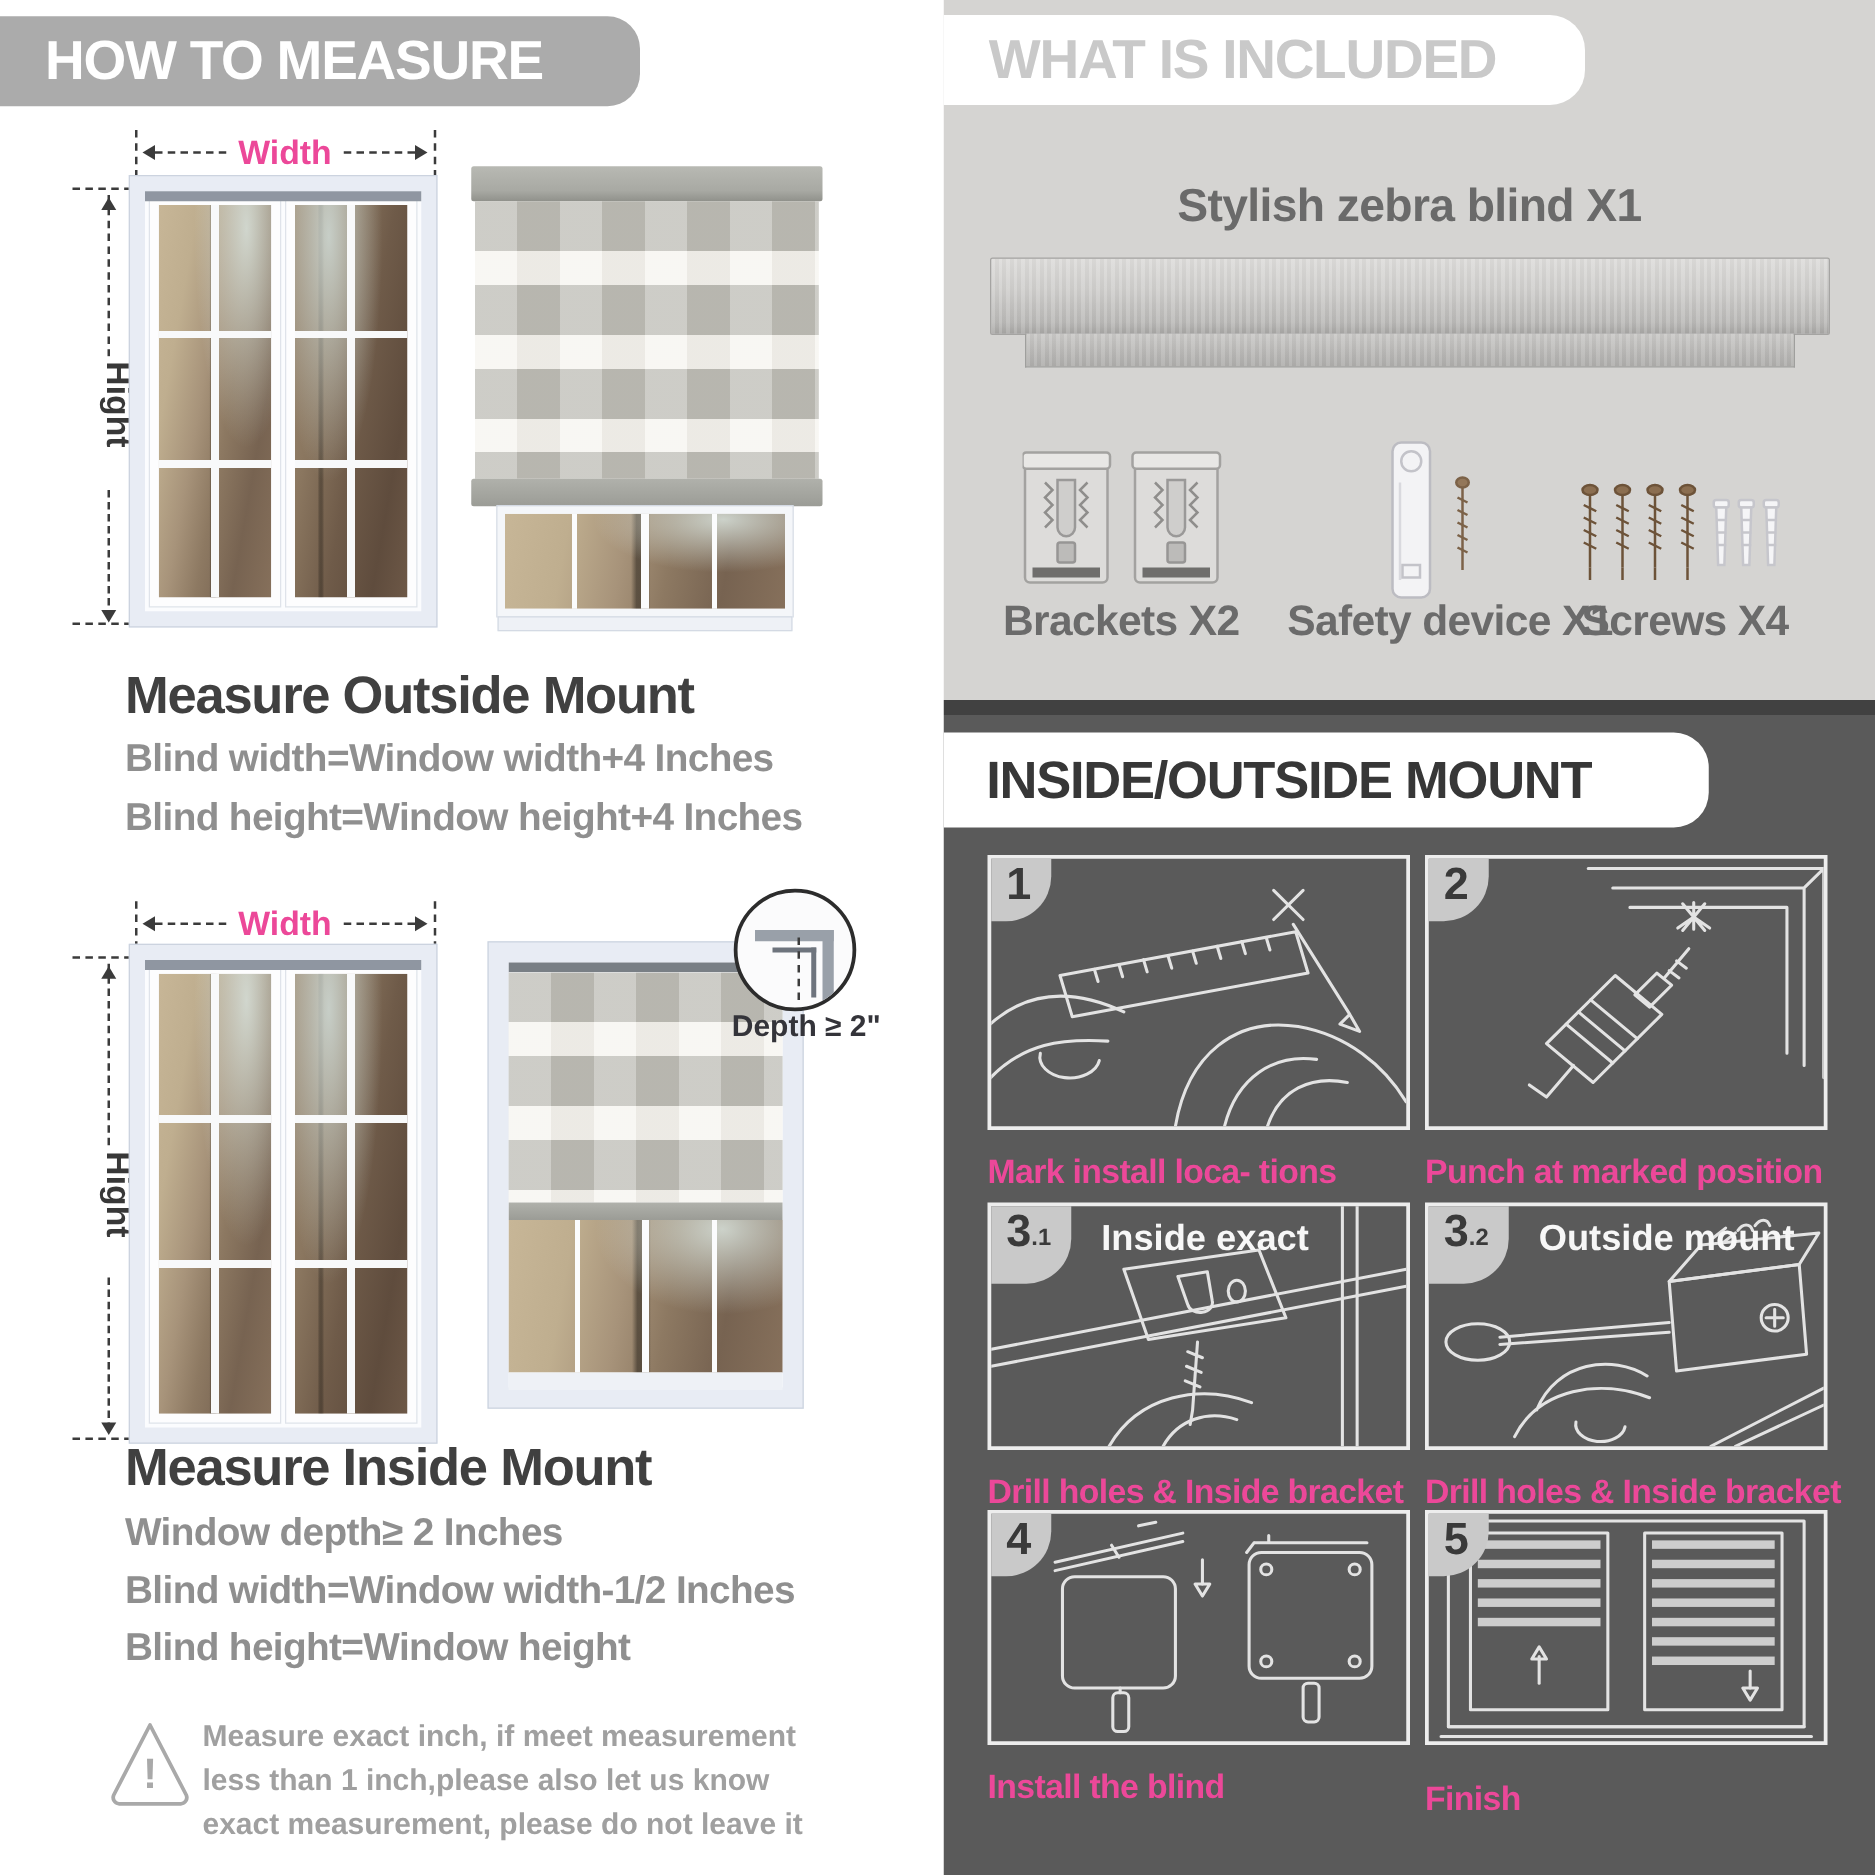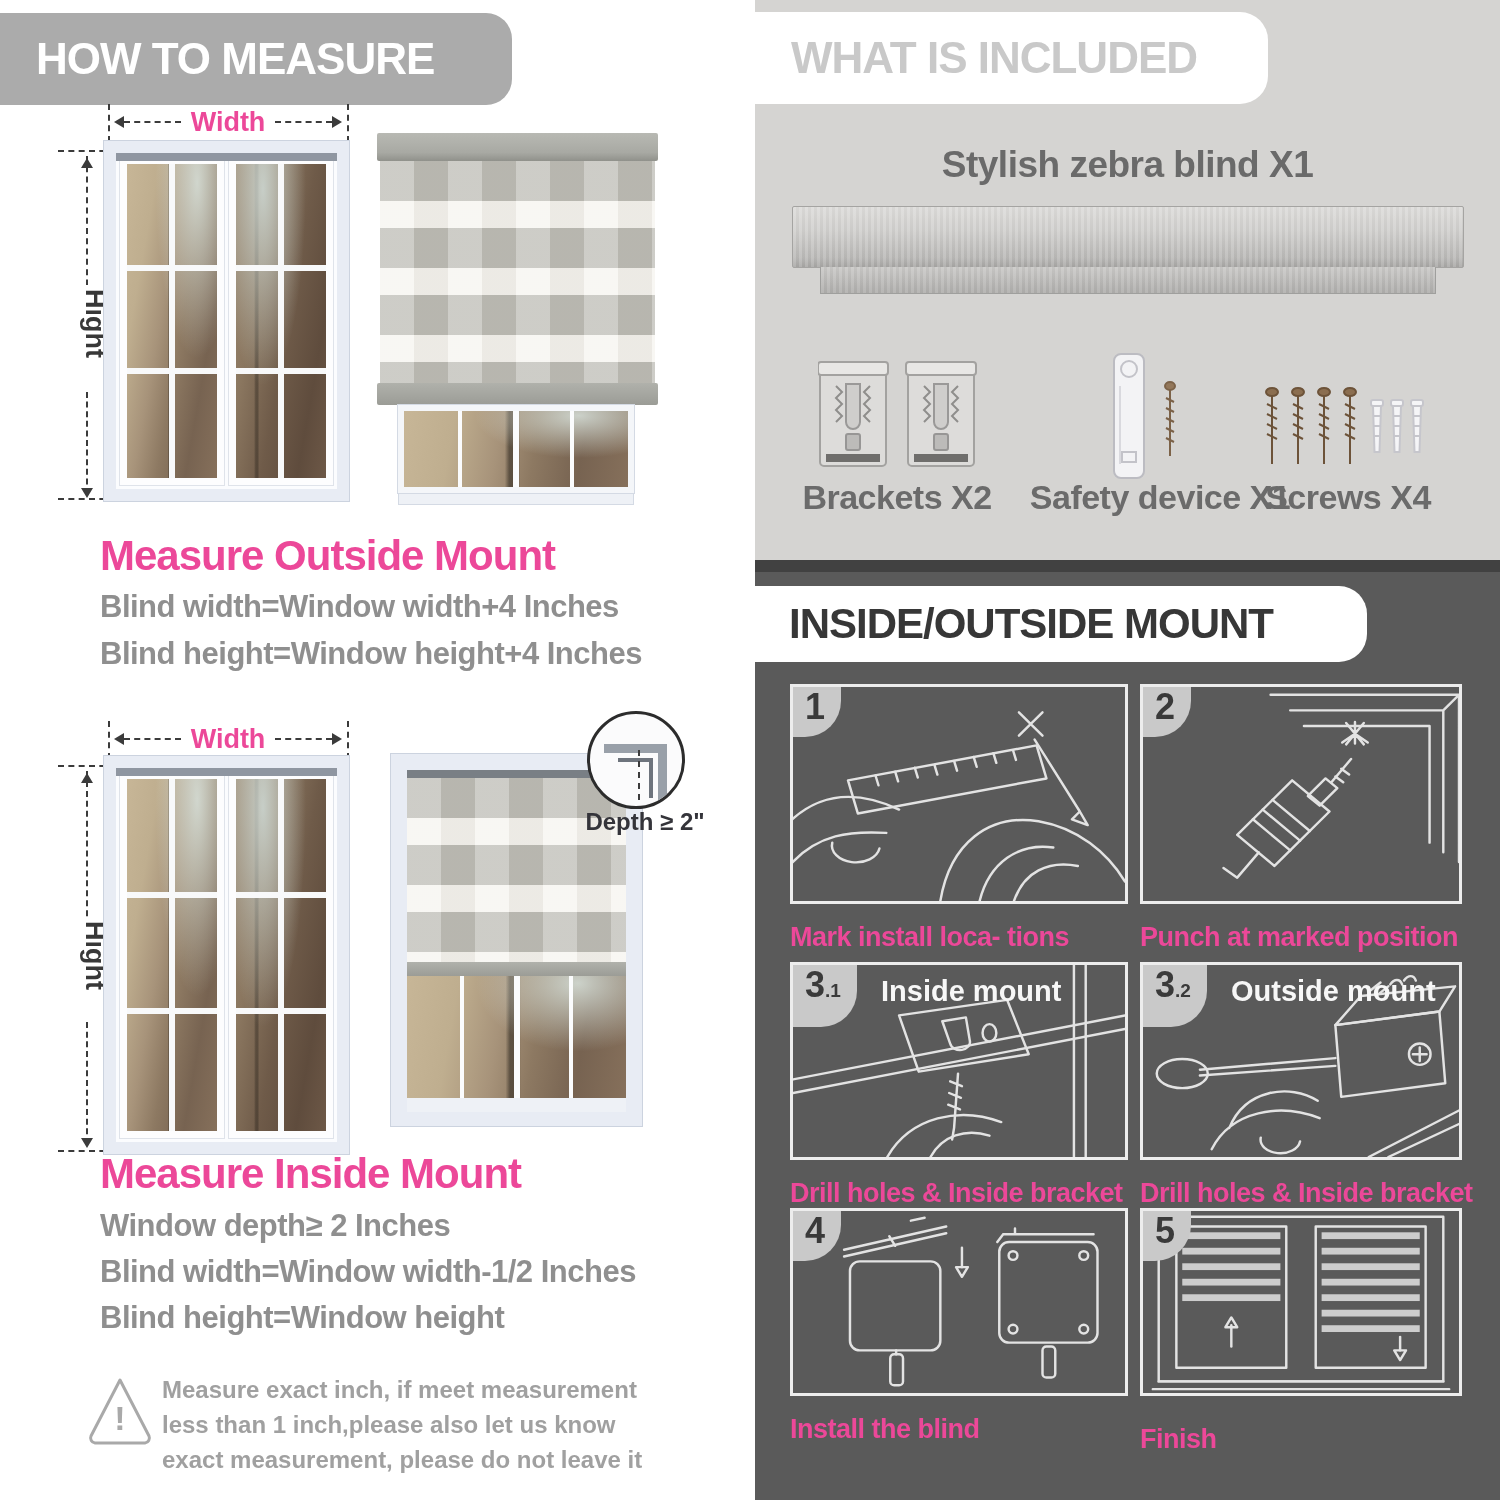--- a/index.html
+++ b/index.html
@@ -1,21 +1,21 @@
 <!DOCTYPE html>
 <html><head>
 <meta charset="utf-8">
 <style>
   html,body{margin:0;padding:0;background:#fff;}
   #page{position:relative;width:1500px;height:1500px;overflow:hidden;background:#fff;
         font-family:"Liberation Sans","DejaVu Sans",sans-serif;}
   .abs{position:absolute;}
 
   
-  .banner{position:absolute;height:92px;display:flex;align-items:center;white-space:nowrap;}
+  .banner{position:absolute;height:72px;display:flex;align-items:center;white-space:nowrap;}
   .banner-gray{background:#ababab;border-radius:0 26px 26px 0;}
   .banner-white{background:#ffffff;border-radius:0 28px 28px 0;}
   .banner-text{font-weight:700;font-size:44px;letter-spacing:-1px;padding-left:36px;}
 
   
   .win{position:absolute;background:#e8ecf4;border:1px solid #ccd3df;box-sizing:border-box;padding:12px;}
   .win-inner{position:relative;width:100%;height:100%;background:#fbfcfe;display:flex;gap:5px;padding:4px;box-sizing:border-box;}
   .win-lintel{position:absolute;left:0;top:0;width:100%;height:8px;background:#8f96a1;z-index:2;}
   .sash{flex:1;border:7px solid #fdfdfe;outline:1px solid #dfe3ea;position:relative;overflow:hidden;}
   .photoA{background-image:
@@ -57,21 +57,21 @@
      linear-gradient(to right, transparent calc(75% - 2px), #fbfcfd calc(75% - 2px), #fbfcfd calc(75% + 2px), transparent calc(75% + 2px));}
 
   
   .depth-circle{position:absolute;width:92px;height:92px;border-radius:50%;background:#fbfbfc;border:3px solid #2c2c2c;overflow:hidden;z-index:5;}
   .dc1{position:absolute;left:14px;top:30px;width:54px;height:50px;border-top:9px solid #99a0a9;border-right:9px solid #99a0a9;}
   .dc2{position:absolute;left:28px;top:44px;width:31px;height:36px;border-top:4px solid #6e747d;border-right:4px solid #6e747d;}
   .dcd{position:absolute;left:48px;top:36px;height:50px;border-left:2px dashed #3c3c3c;}
   .depth-label{position:absolute;font-weight:700;font-size:24px;color:#34343a;text-align:center;white-space:nowrap;}
 
   
-  .sec-title{position:absolute;font-weight:700;font-size:42px;color:#ec4899;letter-spacing:-1px;white-space:nowrap;}
+  .sec-title{position:absolute;font-weight:700;font-size:42px;color:#404040;letter-spacing:-1px;white-space:nowrap;}
   .sub-line{position:absolute;font-weight:700;font-size:31px;color:#8f8f8f;letter-spacing:-0.5px;white-space:nowrap;}
   .warn-text{position:absolute;font-weight:700;font-size:24px;color:#a0a0a0;line-height:35px;width:520px;}
 
   
   .included-text{color:#c9c9c9;}
   .mount-text{color:#373737;}
   .product-label{position:absolute;left:755px;top:144px;width:745px;text-align:center;
      font-weight:700;font-size:37px;color:#6a6a6a;letter-spacing:-0.5px;}
   .headrail{position:absolute;left:792px;top:206px;width:672px;height:62px;border:1px solid #a5a4a2;border-radius:2px;box-sizing:border-box;
      background-image:repeating-linear-gradient(90deg, rgba(255,255,255,.14) 0 3px, rgba(0,0,0,.02) 3px 6px),
@@ -331,21 +331,21 @@
       <path d="M216,58 l0,-22 M216,48 l-13,9 M216,48 l13,9 M207,37 l18,22 M225,37 l-18,22"></path>
     </svg>
   </div>
   <div class="step-caption" style="left:1140px;top:922px;">Punch at  marked position</div>
 
   <div class="step-panel" style="left:790px;top:962px;width:338px;height:198px;">
     <div class="badge">
       <span class="badge-num">3</span>
       <span class="badge-sub">.1</span>
     </div>
-    <div class="step-title">Inside mount</div>
+    <div class="step-title">Inside exact</div>
     <svg class="lineart" viewBox="0 0 338 198" preserveAspectRatio="none">
       <path d="M0,118 L338,52 M0,132 L338,66"></path>
       <path d="M286,0 L286,198 M298,0 L298,198"></path>
       <path d="M108,52 L218,36 L240,92 L128,110 Z"></path>
       <path d="M152,58 L176,54 L180,78 a10,8 0 0 1 -20,3 Z"></path>
       <ellipse cx="200" cy="70" rx="7" ry="9"></ellipse>
       <path d="M168,112 L164,168 M160,120 l12,5 M159,132 l12,5 M158,144 l12,5 M164,168 L162,180"></path>
       <path d="M96,198 C120,156 170,146 212,162 M140,198 C152,176 176,168 200,176"></path>
     </svg>
   </div>

